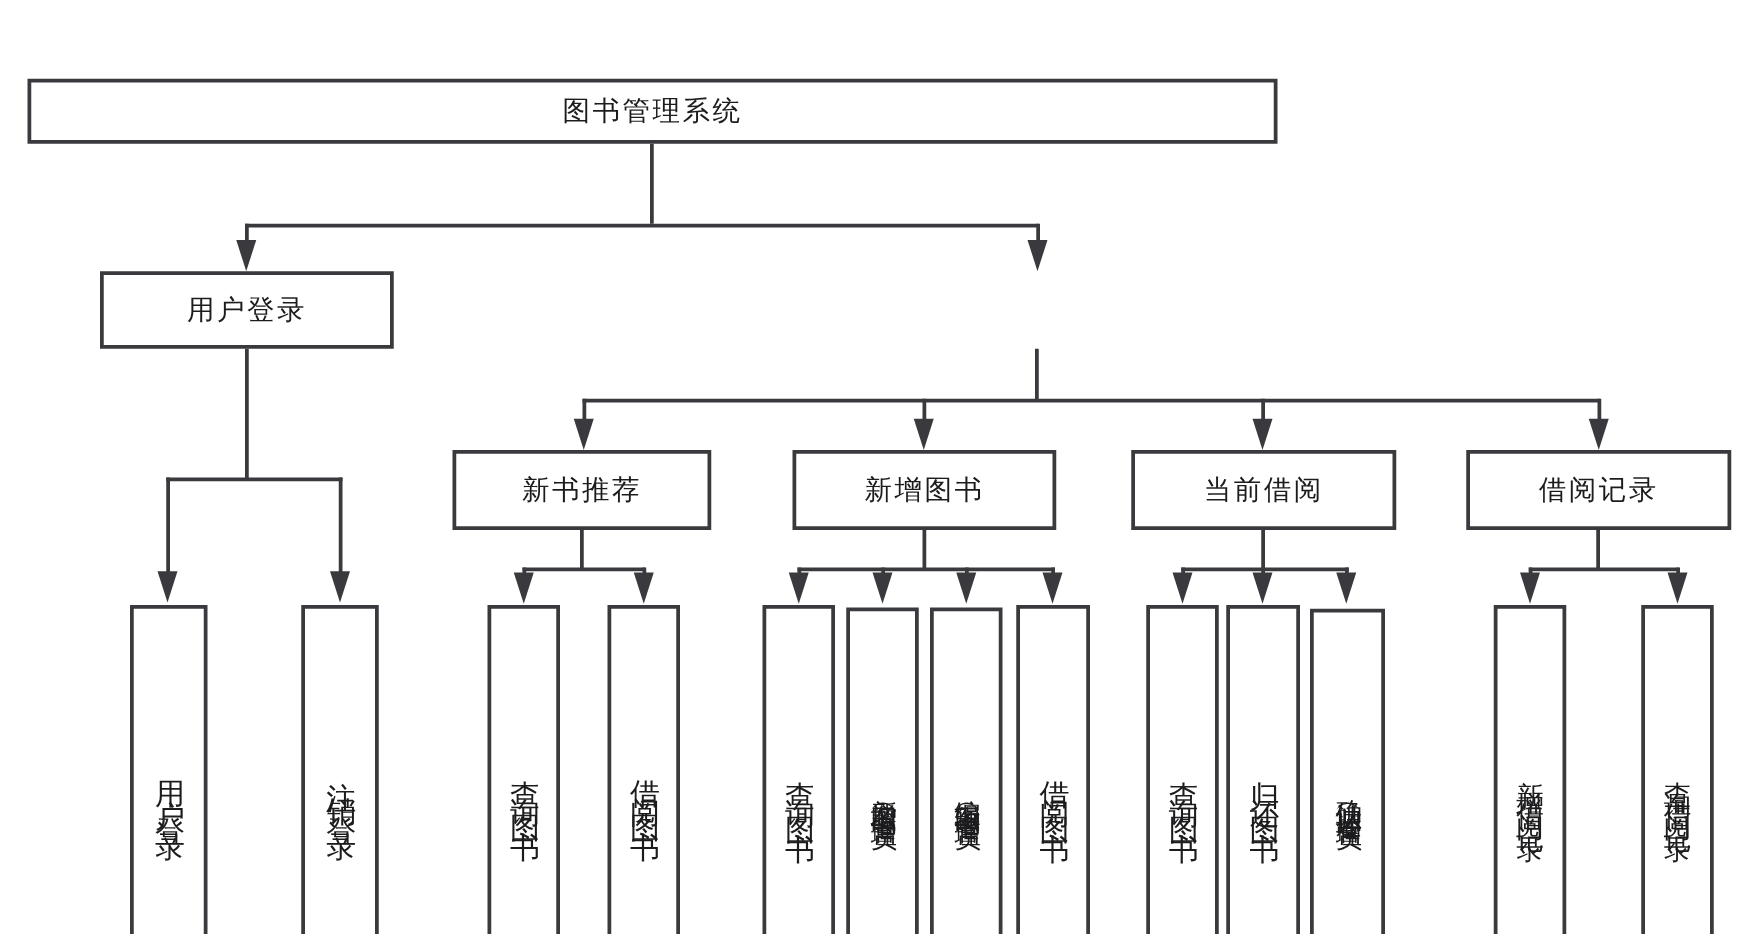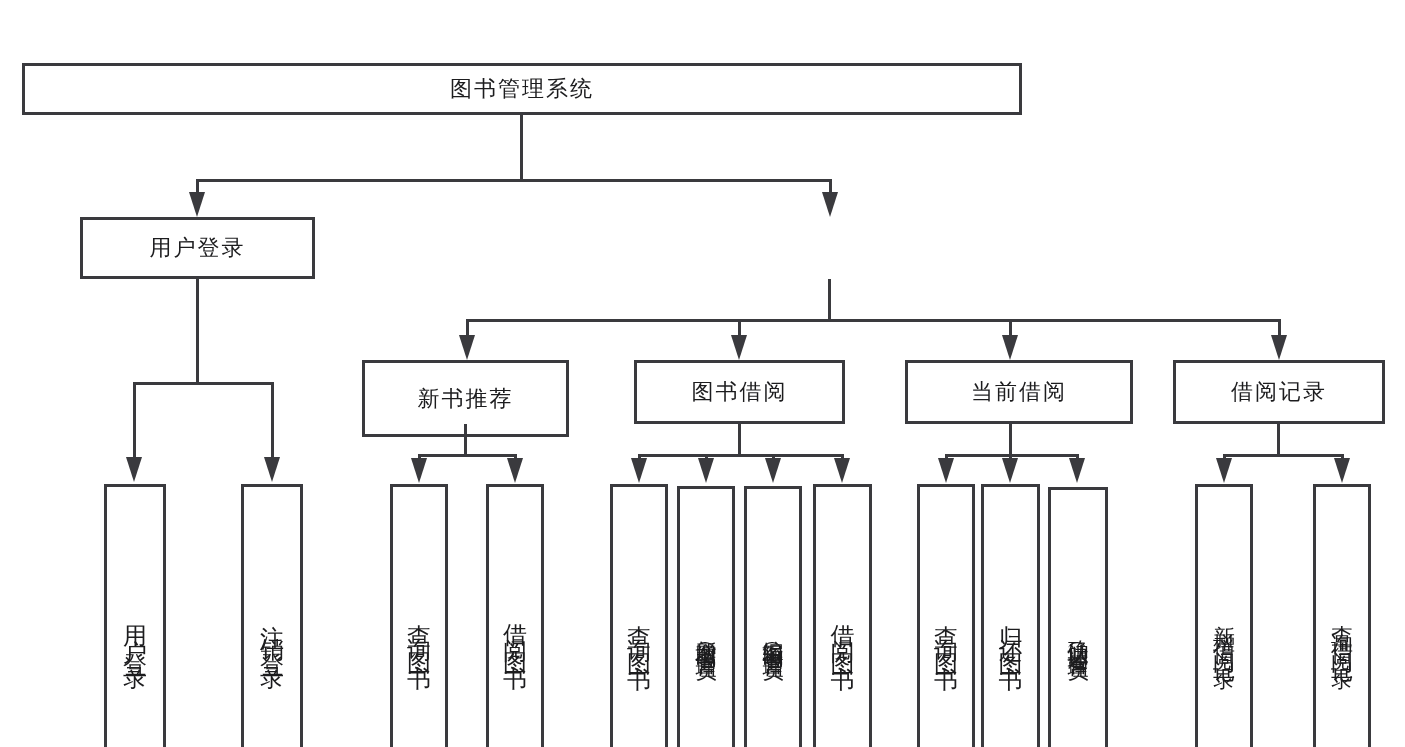--- a/index.html
+++ b/index.html
@@ -90,27 +90,27 @@
   <div class="hl" style="left:466px;top:272px;width:814px;"></div>
   <div class="vl" style="left:466px;top:272px;height:18px;"></div>
   <div class="ah" style="left:459px;top:288px;"></div>
   <div class="vl" style="left:738px;top:272px;height:18px;"></div>
   <div class="ah" style="left:731px;top:288px;"></div>
   <div class="vl" style="left:1009px;top:272px;height:18px;"></div>
   <div class="ah" style="left:1002px;top:288px;"></div>
   <div class="vl" style="left:1278px;top:272px;height:18px;"></div>
   <div class="ah" style="left:1271px;top:288px;"></div>
 
-  <div class="node" style="left:362px;top:313px;width:207px;height:77px;">
+  <div class="node" style="left:362px;top:313px;width:207px;height:64px;">
     <span class="hlabel">新书推荐</span>
   </div>
   <div class="node" style="left:634px;top:313px;width:211px;height:64px;">
-    <span class="hlabel">图书借阅</span>
+    <span class="hlabel">新增图书</span>
   </div>
-  <div class="node" style="left:905px;top:313px;width:228px;height:64px;">
+  <div class="node" style="left:905px;top:313px;width:212px;height:64px;">
     <span class="hlabel">当前借阅</span>
   </div>
   <div class="node" style="left:1173px;top:313px;width:212px;height:64px;">
     <span class="hlabel">借阅记录</span>
   </div>
 
   <div class="vl" style="left:464px;top:377px;height:32px;"></div>
   <div class="hl" style="left:418px;top:407px;width:98px;"></div>
   <div class="vl" style="left:418px;top:407px;height:6px;"></div>
   <div class="ah" style="left:411px;top:411px;"></div>

